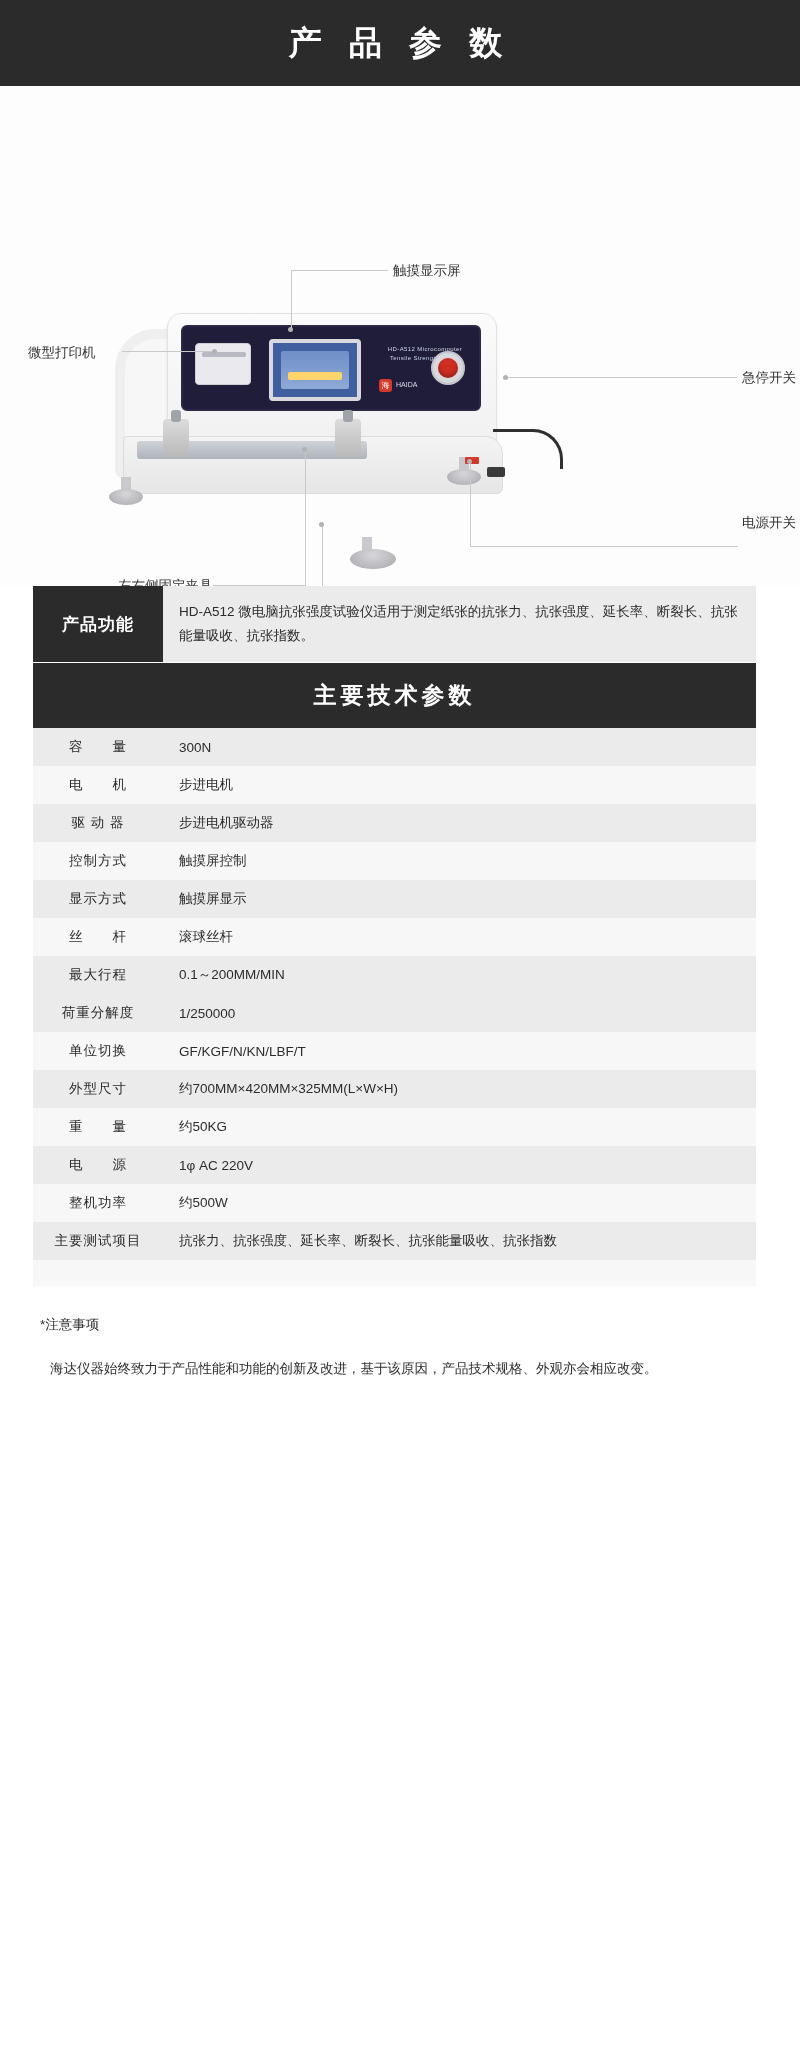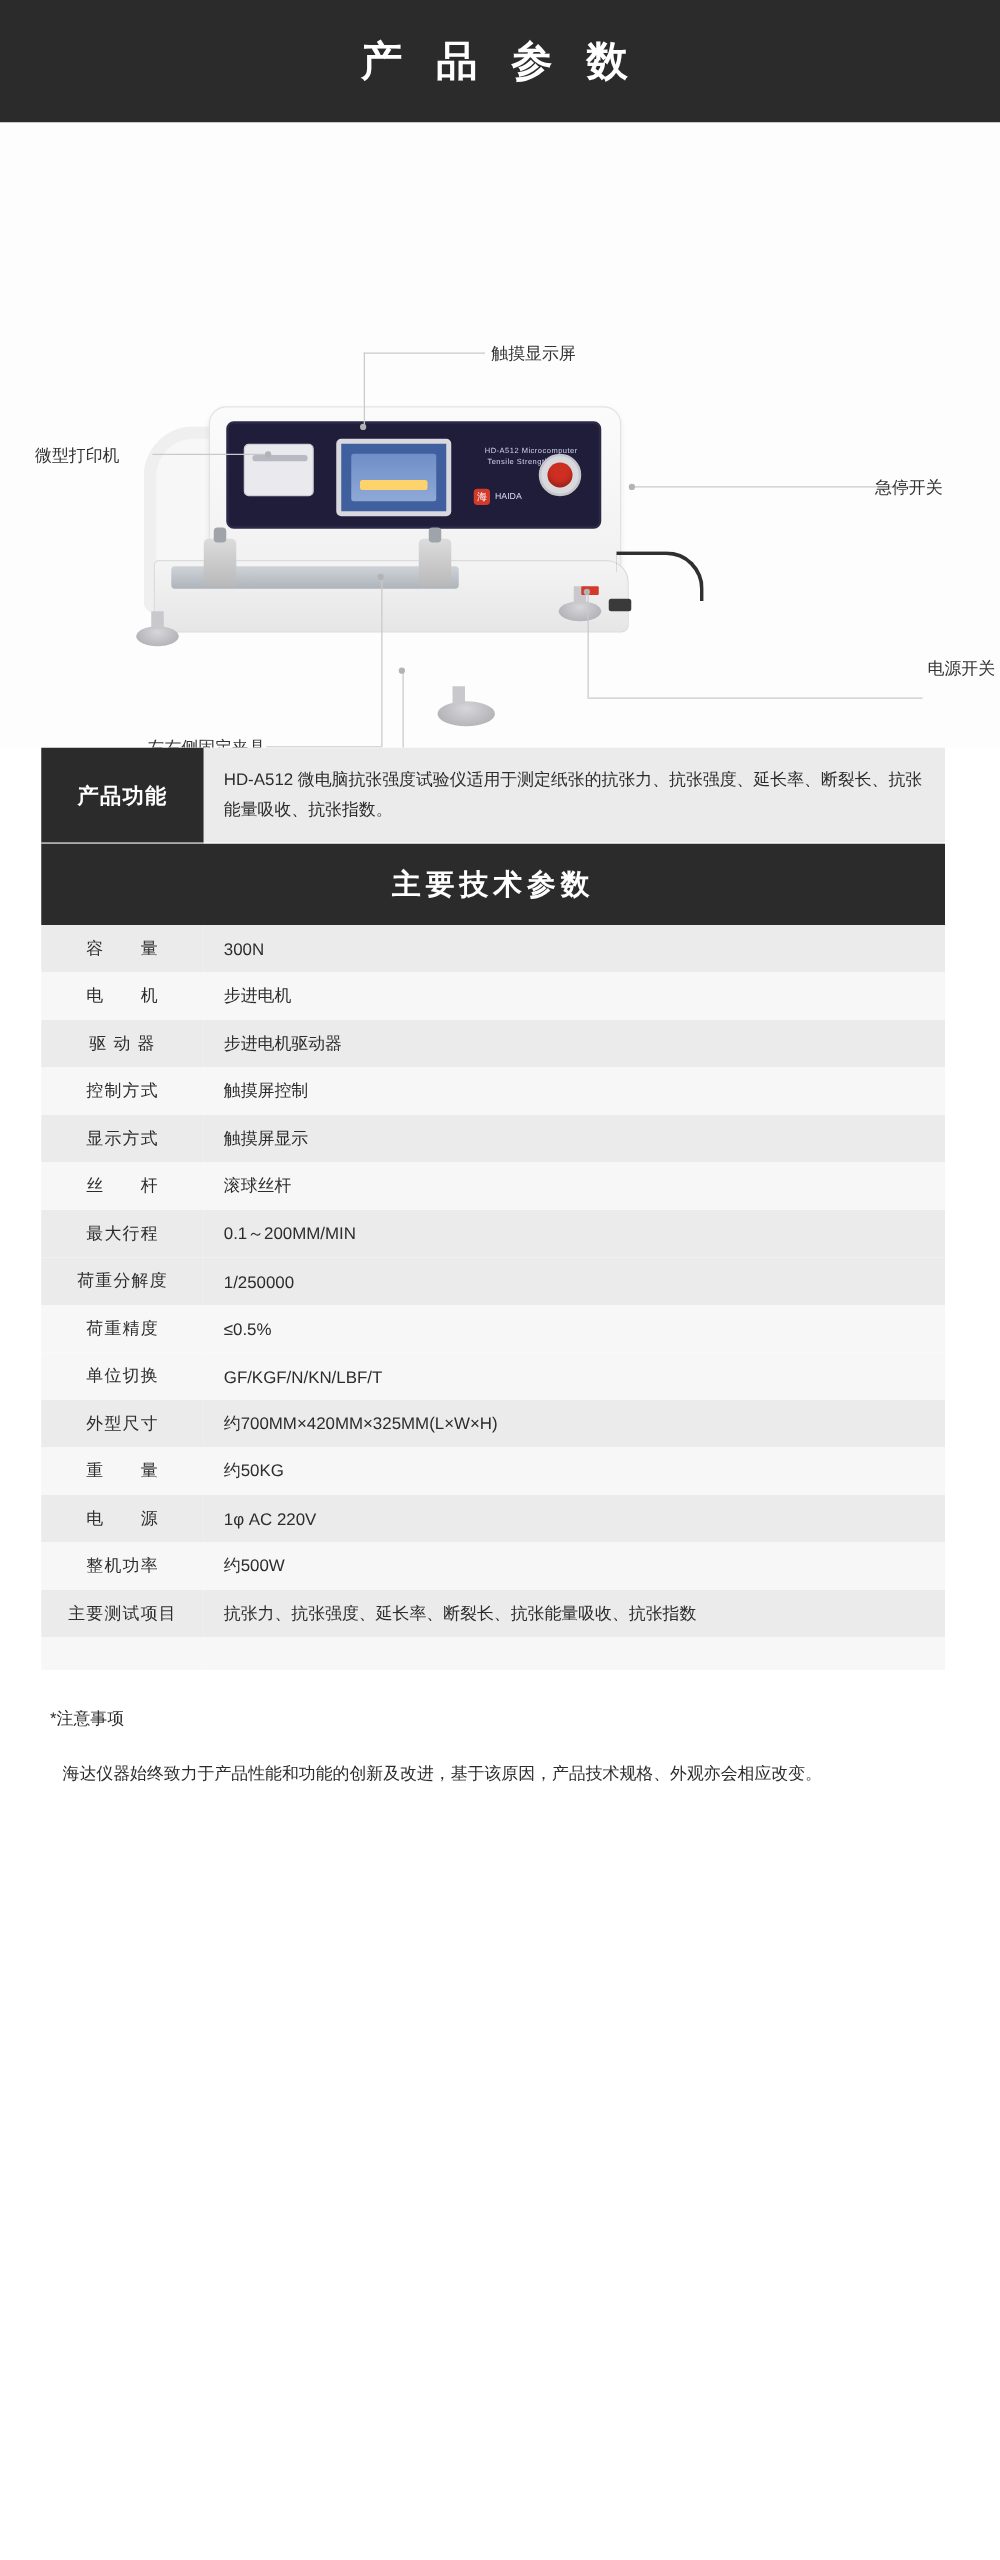--- a/index.html
+++ b/index.html
@@ -7,21 +7,21 @@
   body {
     width: 800px;
     background: #fff;
     font-family: "Liberation Sans", sans-serif;
     color: #222;
   }
   .page { width: 800px; position: relative; }
 
   
   .header {
-    height: 98px;
+    height: 86px;
     background: #2b2b2b;
     color: #fff;
     display: flex;
     align-items: center;
     justify-content: center;
   }
   .header-title {
     font-size: 33px;
     font-weight: bold;
     letter-spacing: 9px;
@@ -262,21 +262,21 @@
     <div class="lead h" style="left:291px; top:184px; width:97px;"></div>
     <div class="dot" style="left:288px; top:241px;"></div>
     <div class="callout" style="left:393px; top:176px;">触摸显示屏</div>
 
     <div class="lead h" style="left:122px; top:265px; width:93px;"></div>
     <div class="dot" style="left:212px; top:263px;"></div>
     <div class="callout" style="left:28px; top:258px;">微型打印机</div>
 
     <div class="lead h" style="left:505px; top:291px; width:232px;"></div>
     <div class="dot" style="left:503px; top:289px;"></div>
-    <div class="callout" style="left:700px; top:283px;">急停开关</div>
+    <div class="callout" style="left:742px; top:283px;">急停开关</div>
 
     <div class="lead v" style="left:470px; top:375px; height:85px;"></div>
     <div class="lead h" style="left:470px; top:460px; width:268px;"></div>
     <div class="dot" style="left:467px; top:373px;"></div>
     <div class="callout" style="left:742px; top:428px;">电源开关</div>
 
     <div class="lead v" style="left:305px; top:363px; height:136px;"></div>
     <div class="lead h" style="left:213px; top:499px; width:93px;"></div>
     <div class="dot" style="left:302px; top:361px;"></div>
     <div class="callout" style="left:118px; top:491px;">左右侧固定夹具</div>
@@ -328,24 +328,20 @@
       </tr>
       <tr class="spec-row odd">
         <td class="k">最大行程</td>
         <td class="v">0.1～200MM/MIN</td>
       </tr>
       <tr class="spec-row odd">
         <td class="k">荷重分解度</td>
         <td class="v">1/250000</td>
       </tr>
       <tr class="spec-row even">
-        <td class="k">荷重精度</td>
-        <td class="v">≤0.5%</td>
-      </tr>
-      <tr class="spec-row even">
         <td class="k">单位切换</td>
         <td class="v">GF/KGF/N/KN/LBF/T</td>
       </tr>
       <tr class="spec-row odd">
         <td class="k">外型尺寸</td>
         <td class="v">约700MM×420MM×325MM(L×W×H)</td>
       </tr>
       <tr class="spec-row even">
         <td class="k">重　　量</td>
         <td class="v">约50KG</td>

